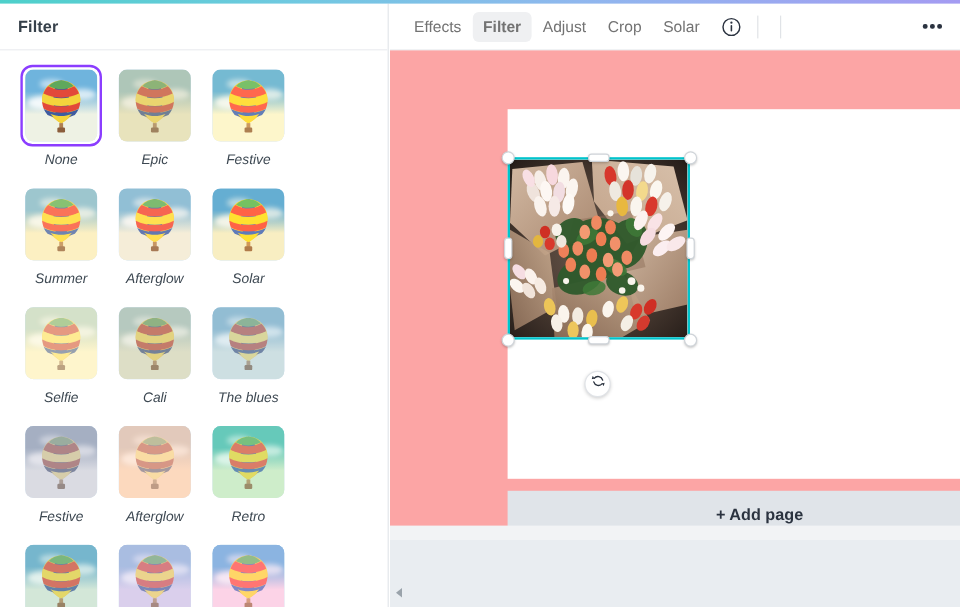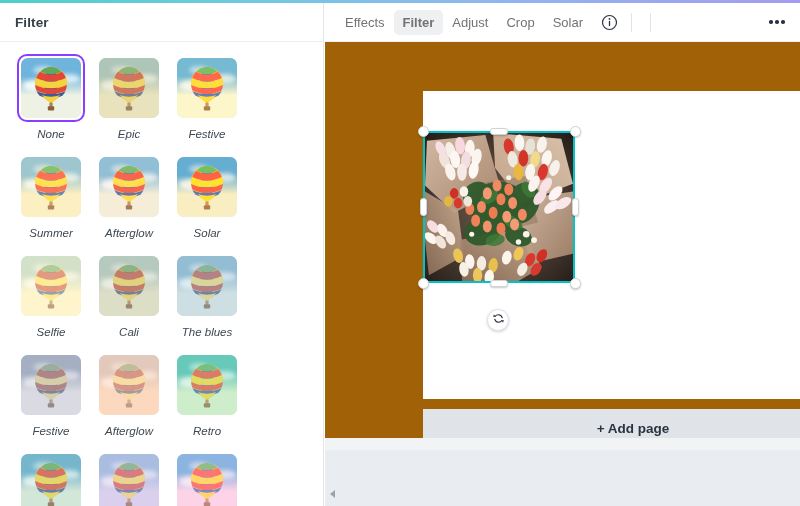--- a/index.html
+++ b/index.html
@@ -109,21 +109,21 @@
   .animate-btn { display: flex; align-items: center; gap: 6px; padding: 5px 7px; border-radius: 5px; cursor: pointer; }
   .animate-label { font-size: 13px; color: #2b3340; }
   .more-btn {
     margin-left: auto; margin-right: 10px;
     width: 26px; height: 26px; display: flex; align-items: center; justify-content: center;
     gap: 2.5px; border-radius: 5px; cursor: pointer;
   }
   .dot { width: 3.5px; height: 3.5px; border-radius: 50%; background: #2b3340; }
 
   
-  .canvas-area { position: relative; width: 475px; height: 408px; background: #a16207; overflow: hidden; text-decoration: underline; }
+  .canvas-area { position: relative; width: 475px; height: 408px; background: #fca5a5; overflow: hidden; text-decoration: underline; }
 
   .page {
     position: absolute; left: 98px; top: 49px;
     width: 420px; height: 308px; background: #ffffff;
   }
 
   
   .sel-image {
     position: absolute; left: 98px; top: 89px;
     width: 152px; height: 152px;

